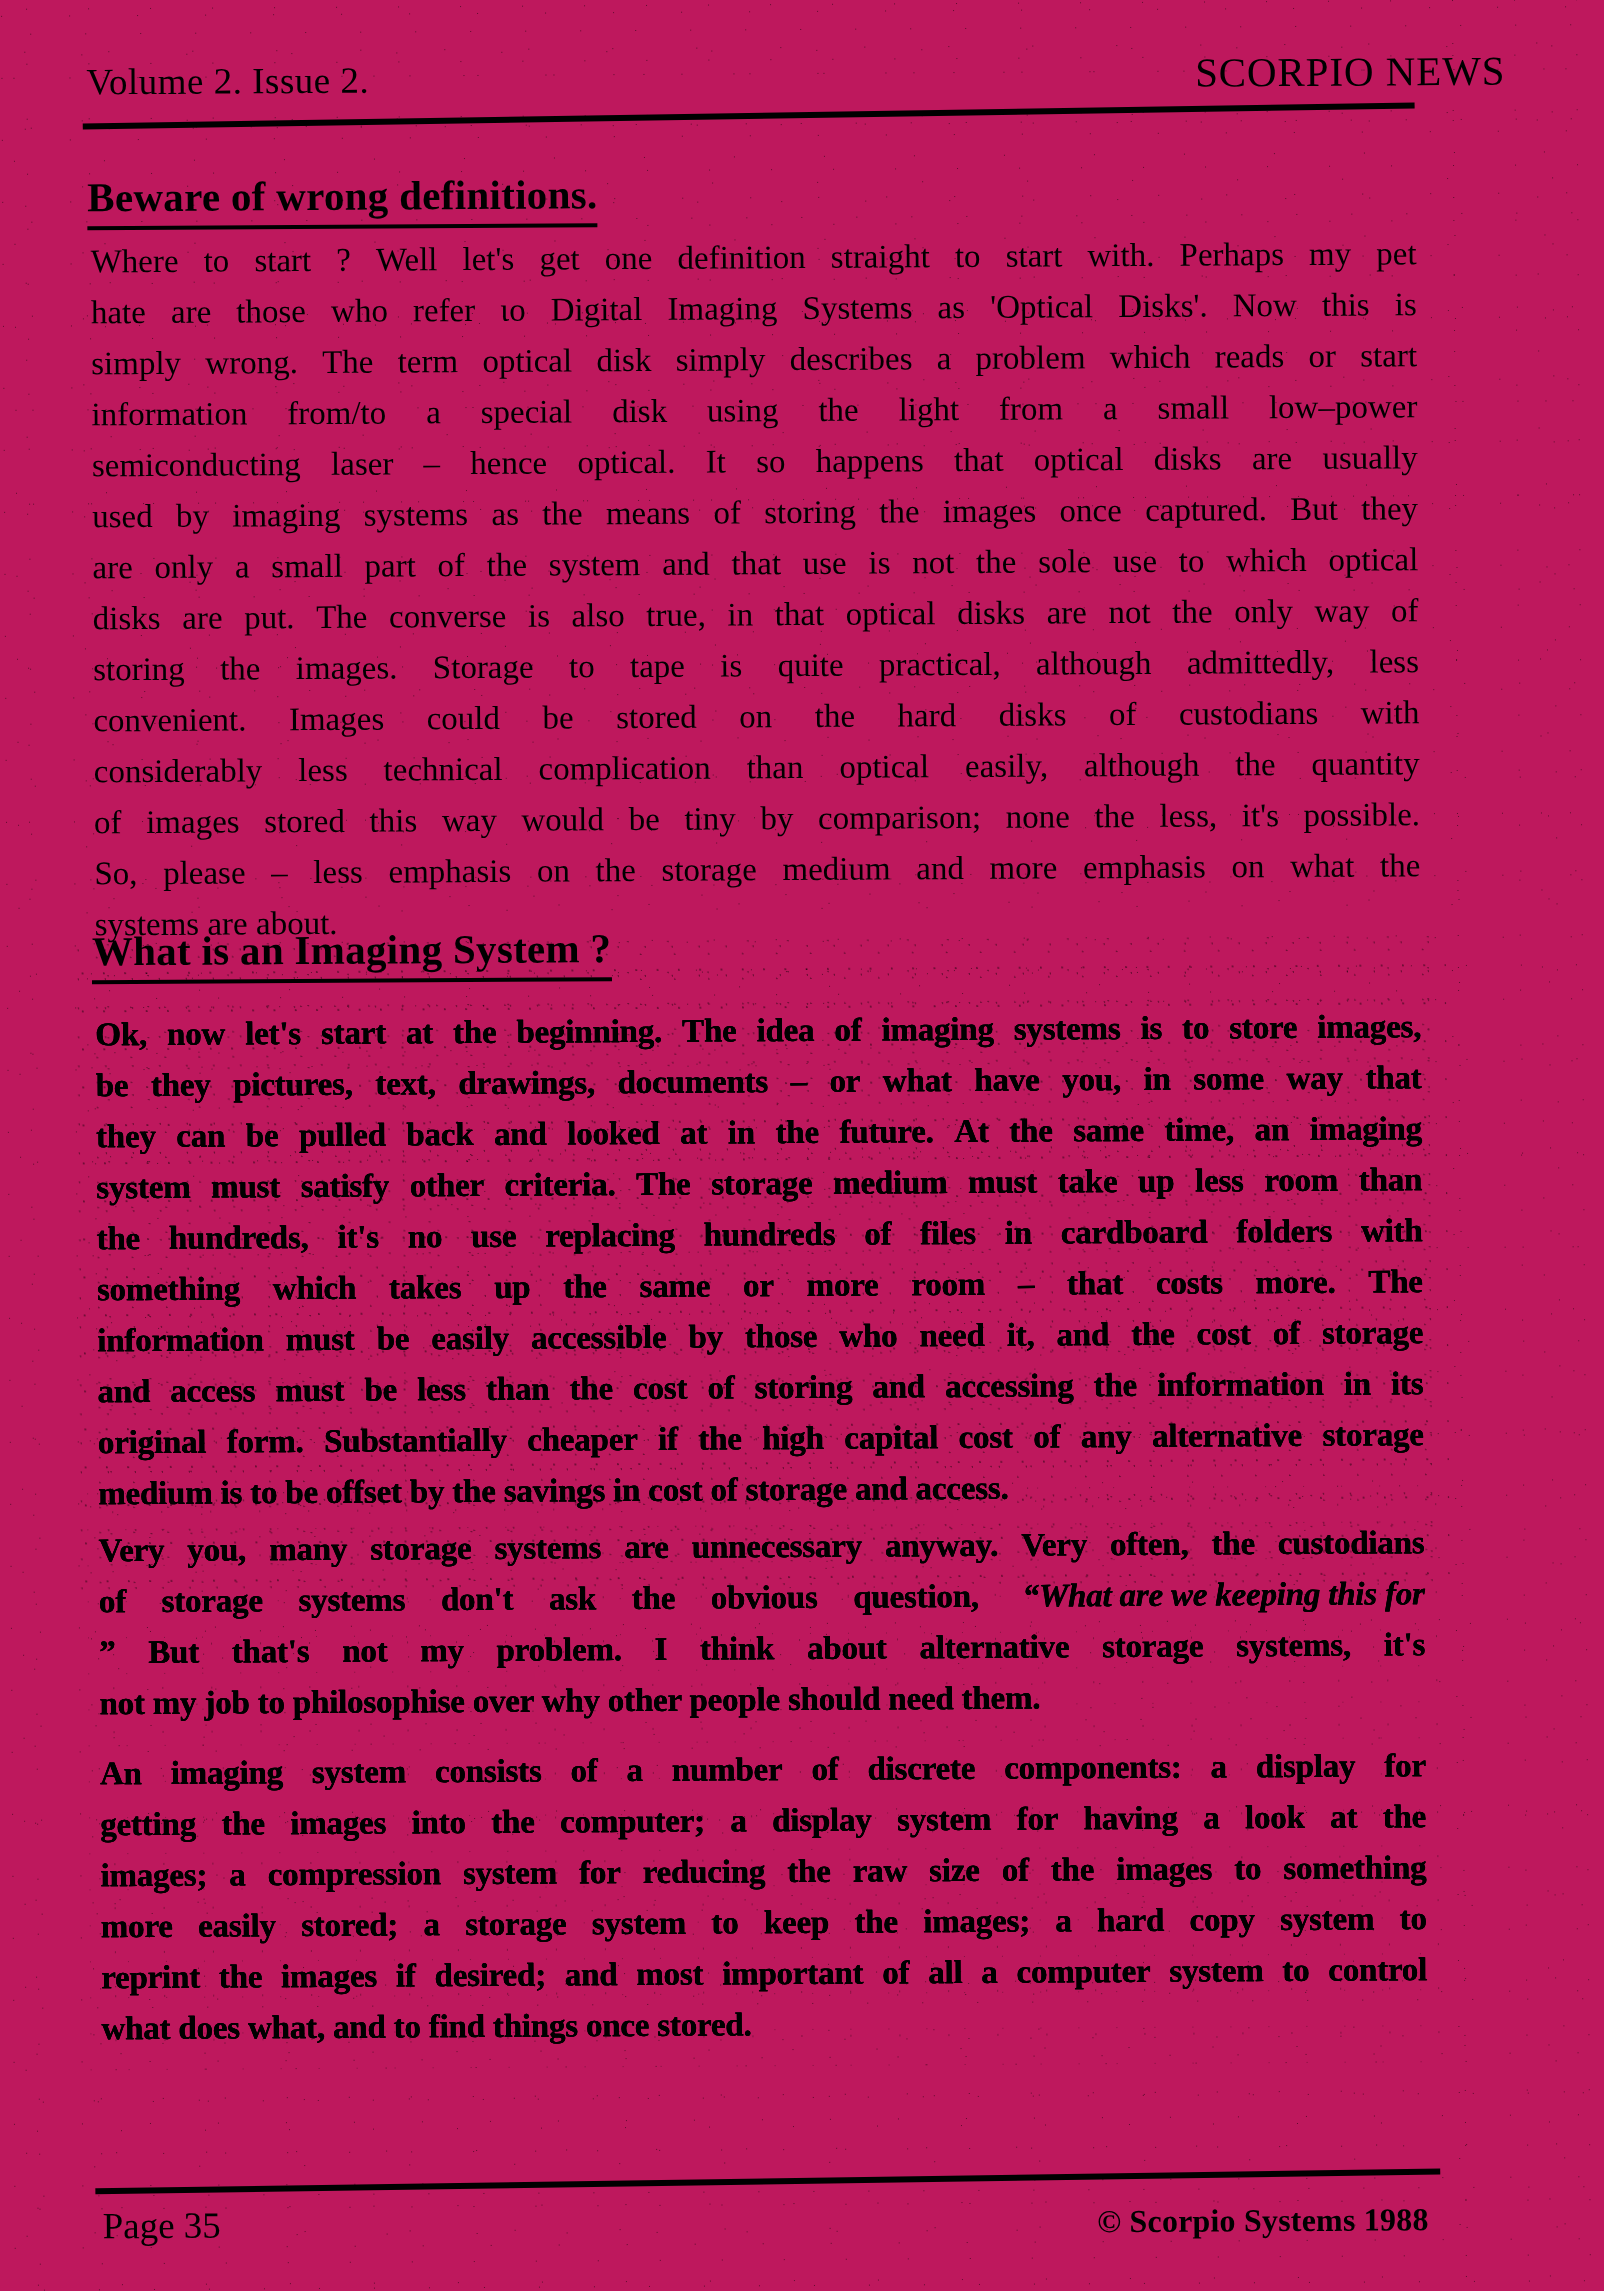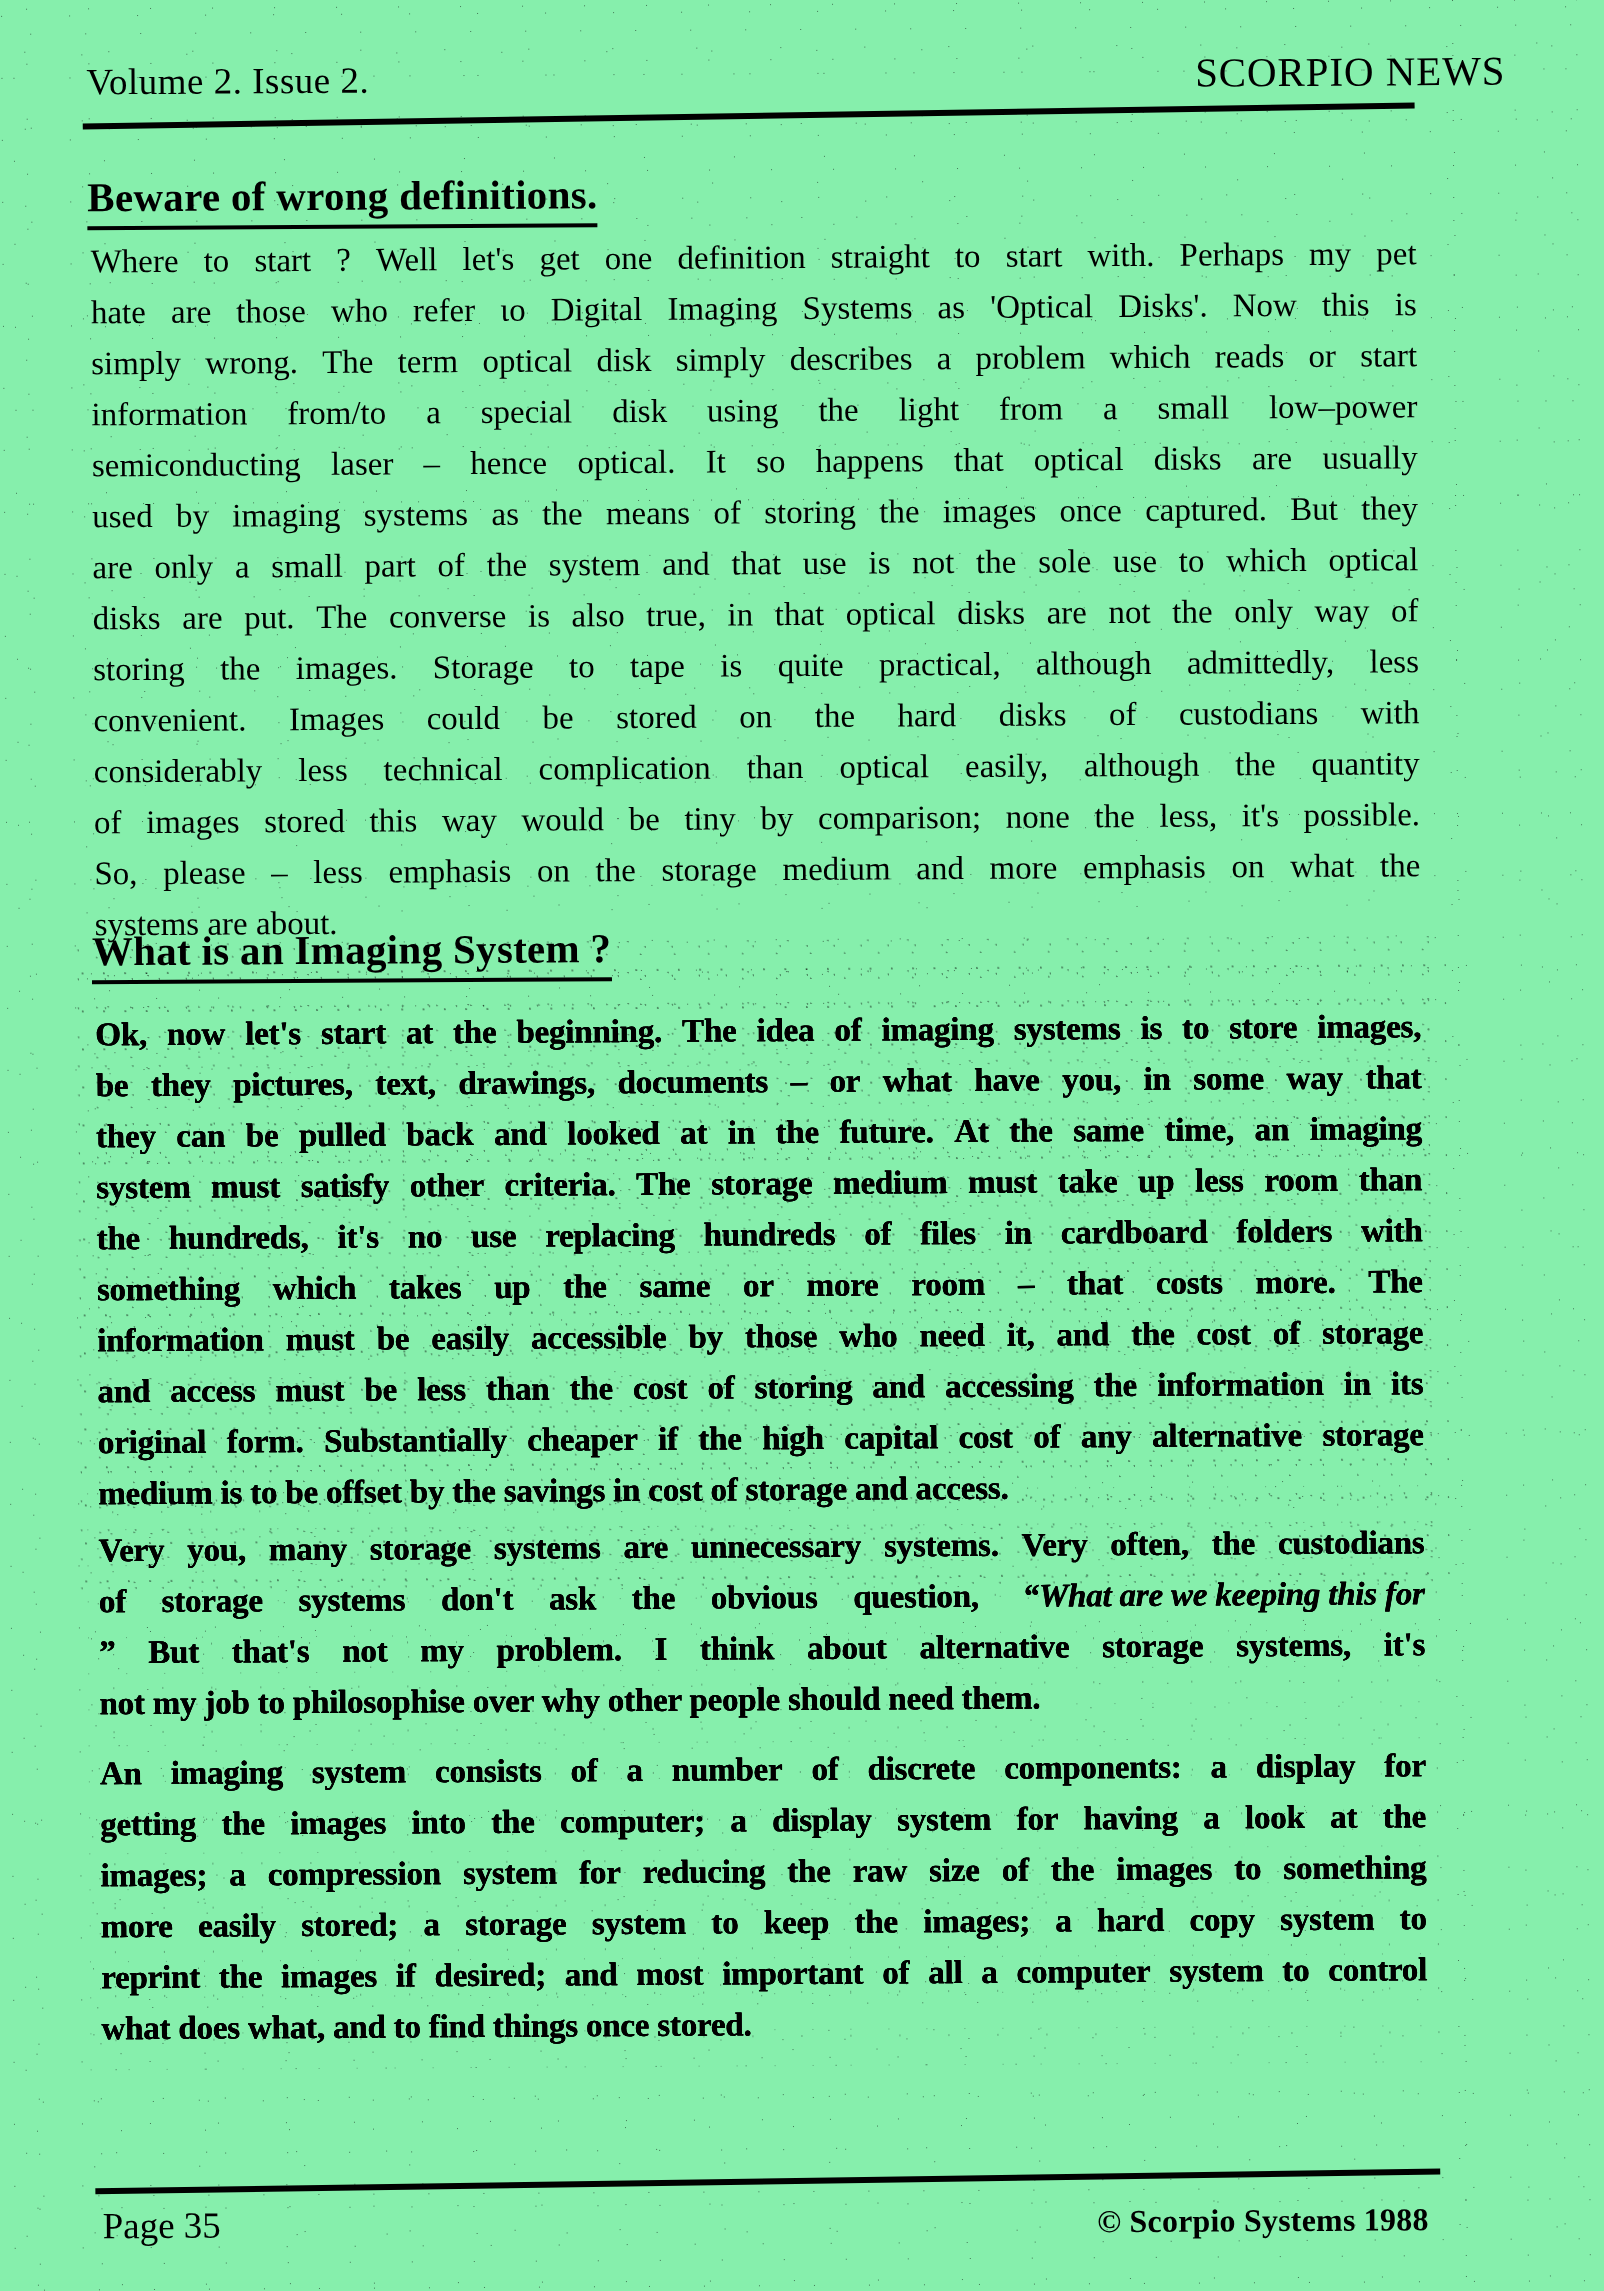--- a/index.html
+++ b/index.html
@@ -6,21 +6,21 @@
   html, body {
     margin: 0;
     padding: 0;
     background: #fff;
   }
 
   #page {
     position: relative;
     width: 1605px;
     height: 2291px;
-    background: #86efac;
+    background: #be185d;
     overflow: hidden;
     font-family: "Liberation Serif", "DejaVu Serif", serif;
     color: #000000;
   }
 
   
   #sheet {
     position: absolute;
     inset: 0;
     transform: rotate(-0.35deg);
@@ -212,21 +212,21 @@
         <div class="line just"><span>they</span><span>can</span><span>be</span><span>pulled</span><span>back</span><span>and</span><span>looked</span><span>at</span><span>in</span><span>the</span><span>future.</span><span>At</span><span>the</span><span>same</span><span>time,</span><span>an</span><span>imaging</span></div>
         <div class="line just"><span>system</span><span>must</span><span>satisfy</span><span>other</span><span>criteria.</span><span>The</span><span>storage</span><span>medium</span><span>must</span><span>take</span><span>up</span><span>less</span><span>room</span><span>than</span></div>
         <div class="line just"><span>the</span><span>hundreds,</span><span>it's</span><span>no</span><span>use</span><span>replacing</span><span>hundreds</span><span>of</span><span>files</span><span>in</span><span>cardboard</span><span>folders</span><span>with</span></div>
         <div class="line just"><span>something</span><span>which</span><span>takes</span><span>up</span><span>the</span><span>same</span><span>or</span><span>more</span><span>room</span><span>–</span><span>that</span><span>costs</span><span>more.</span><span>The</span></div>
         <div class="line just"><span>information</span><span>must</span><span>be</span><span>easily</span><span>accessible</span><span>by</span><span>those</span><span>who</span><span>need</span><span>it,</span><span>and</span><span>the</span><span>cost</span><span>of</span><span>storage</span></div>
         <div class="line just"><span>and</span><span>access</span><span>must</span><span>be</span><span>less</span><span>than</span><span>the</span><span>cost</span><span>of</span><span>storing</span><span>and</span><span>accessing</span><span>the</span><span>information</span><span>in</span><span>its</span></div>
         <div class="line just"><span>original</span><span>form.</span><span>Substantially</span><span>cheaper</span><span>if</span><span>the</span><span>high</span><span>capital</span><span>cost</span><span>of</span><span>any</span><span>alternative</span><span>storage</span></div>
         <div class="line last">medium is to be offset by the savings in cost of storage and access.</div>
       </div>
     <div class="para dark" id="p3-box" style="top:1521px;">
-        <div class="line just"><span>Very</span><span>you,</span><span>many</span><span>storage</span><span>systems</span><span>are</span><span>unnecessary</span><span>systems.</span><span>Very</span><span>often,</span><span>the</span><span>custodians</span></div>
+        <div class="line just"><span>Very</span><span>you,</span><span>many</span><span>storage</span><span>systems</span><span>are</span><span>unnecessary</span><span>anyway.</span><span>Very</span><span>often,</span><span>the</span><span>custodians</span></div>
         <div class="line just"><span>of</span><span>storage</span><span>systems</span><span>don't</span><span>ask</span><span>the</span><span>obvious</span><span>question,</span><span class="it"> “What are we keeping this for</span></div>
         <div class="line just"><span>”</span><span>But</span><span>that's</span><span>not</span><span>my</span><span>problem.</span><span>I</span><span>think</span><span>about</span><span>alternative</span><span>storage</span><span>systems,</span><span>it's</span></div>
         <div class="line last">not my job to philosophise over why other people should need them.</div>
       </div>
     <div class="para dark" id="p4-box" style="top:1744px;">
         <div class="line just"><span>An</span><span>imaging</span><span>system</span><span>consists</span><span>of</span><span>a</span><span>number</span><span>of</span><span>discrete</span><span>components:</span><span>a</span><span>display</span><span>for</span></div>
         <div class="line just"><span>getting</span><span>the</span><span>images</span><span>into</span><span>the</span><span>computer;</span><span>a</span><span>display</span><span>system</span><span>for</span><span>having</span><span>a</span><span>look</span><span>at</span><span>the</span></div>
         <div class="line just"><span>images;</span><span>a</span><span>compression</span><span>system</span><span>for</span><span>reducing</span><span>the</span><span>raw</span><span>size</span><span>of</span><span>the</span><span>images</span><span>to</span><span>something</span></div>
         <div class="line just"><span>more</span><span>easily</span><span>stored;</span><span>a</span><span>storage</span><span>system</span><span>to</span><span>keep</span><span>the</span><span>images;</span><span>a</span><span>hard</span><span>copy</span><span>system</span><span>to</span></div>
         <div class="line just"><span>reprint</span><span>the</span><span>images</span><span>if</span><span>desired;</span><span>and</span><span>most</span><span>important</span><span>of</span><span>all</span><span>a</span><span>computer</span><span>system</span><span>to</span><span>control</span></div>

